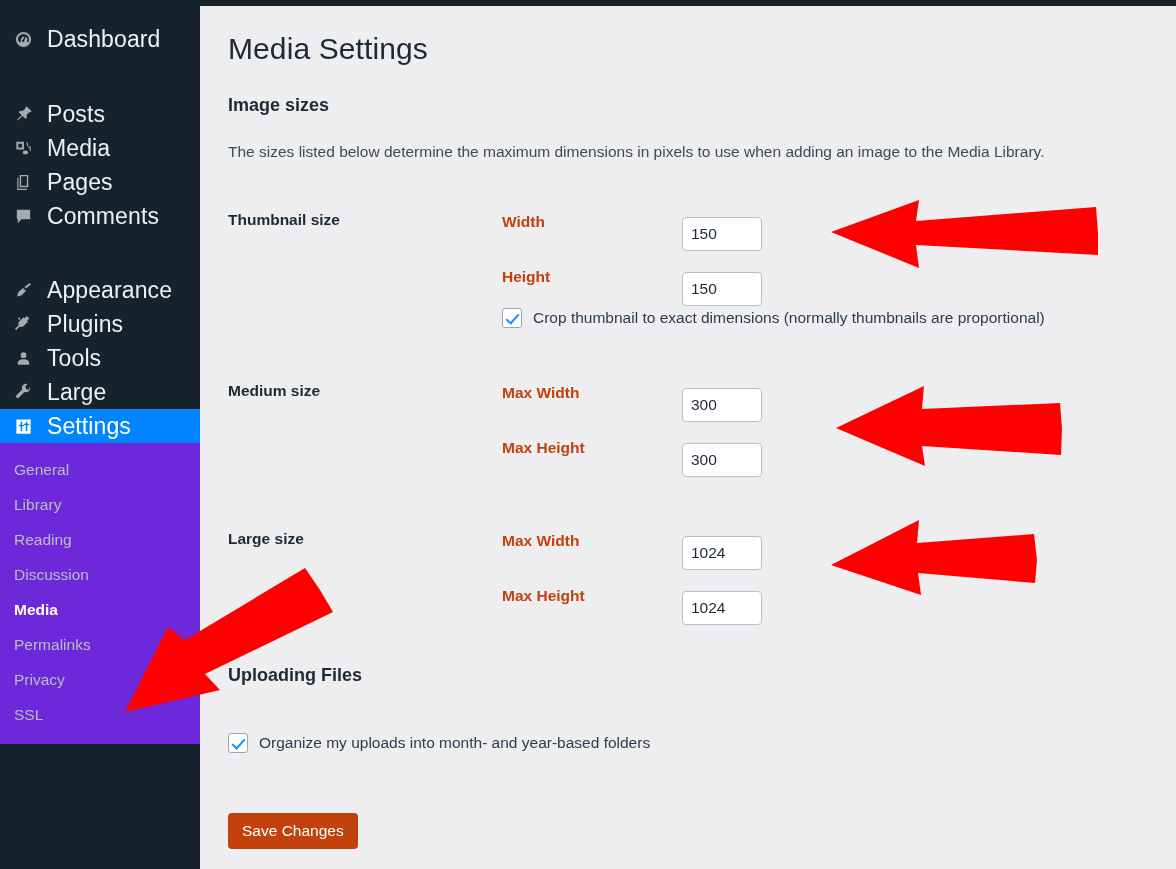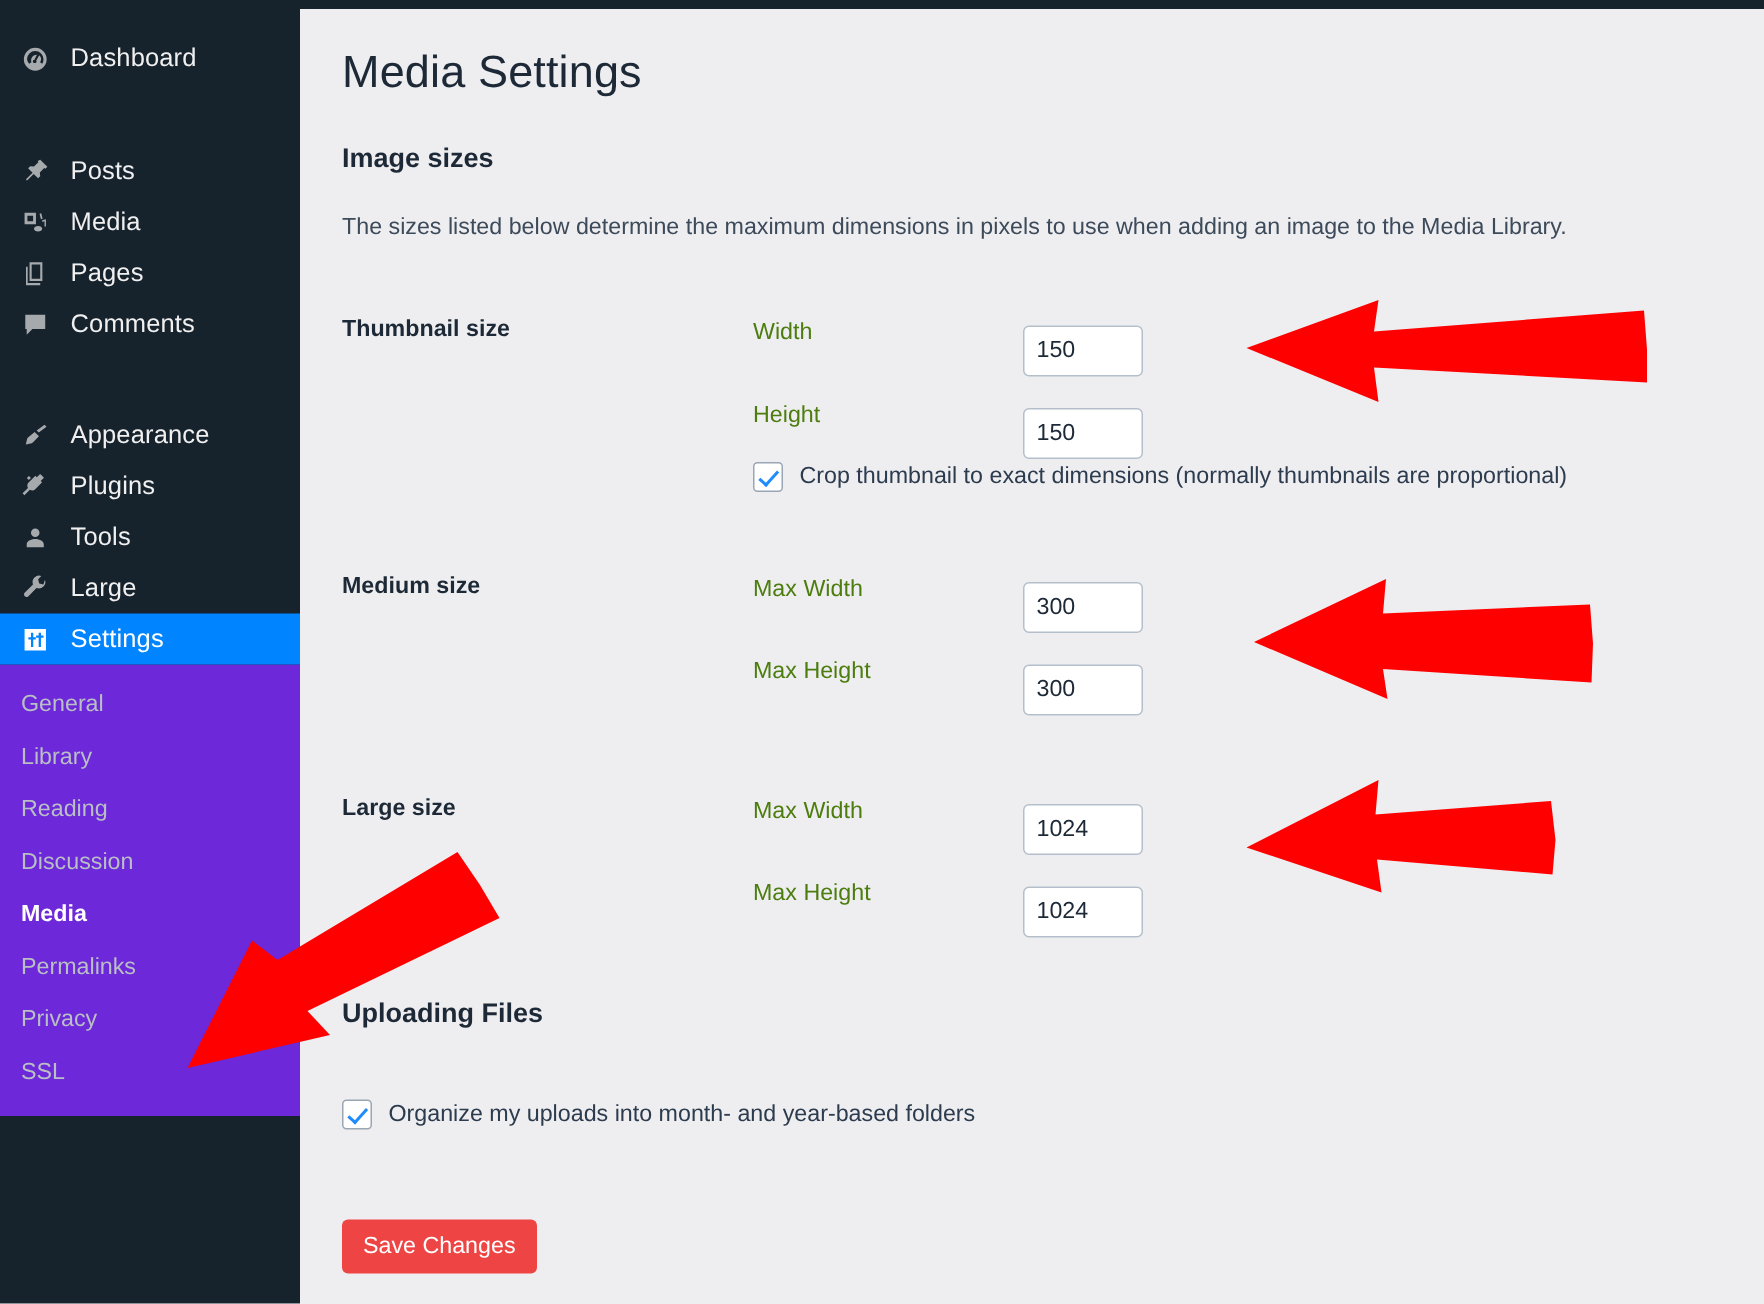--- a/index.html
+++ b/index.html
@@ -33,21 +33,21 @@
     width: 200px; height: 10px;
     background: #16222c;
   }
   .menu-top { position: absolute; top: 0; left: 0; width: 200px; }
   .menu-item {
     position: relative;
     display: flex; align-items: center;
     height: 34px;
     padding-left: 11px;
     color: #f0f0f1;
-    font-size: 17px;
+    font-size: 23px;
     letter-spacing: .1px;
     cursor: pointer;
   }
   .menu-item .mi-icon {
     width: 24px; height: 20px;
     margin-right: 12px;
     display: flex; align-items: center; justify-content: center;
     flex: 0 0 24px;
   }
   .menu-item .mi-icon svg { fill: #a7aaad; }
@@ -110,21 +110,21 @@
   }
 
   
   .size-label {
     position: absolute; left: 28px;
     font-size: 15.5px; font-weight: bold;
     color: #1d2936;
   }
   .field-label {
     position: absolute; left: 302px;
-    font-size: 15.5px; color: #4d7c0f;
+    font-size: 15.5px; color: #c2410c; font-weight: bold;
   }
   .num-input {
     position: absolute; left: 482px;
     width: 80px; height: 34px;
     background: #fff;
     border: 1px solid #b4bfcb;
     border-radius: 4px;
     font-family: "Liberation Sans", sans-serif;
     font-size: 15.5px;
     color: #1d2936;
@@ -159,21 +159,21 @@
   .check-label {
     margin-left: 11px;
     font-size: 15.5px;
     color: #2c3b4d;
     white-space: nowrap;
   }
 
   
   .save-btn {
     position: absolute; left: 28px; top: 807px;
-    background: #ef4444;
+    background: #c2410c;
     color: #fff;
     border: none;
     border-radius: 4px;
     padding: 0 14px;
     height: 36px;
     font-family: "Liberation Sans", sans-serif;
     font-size: 15.5px;
     cursor: pointer;
   }
 

